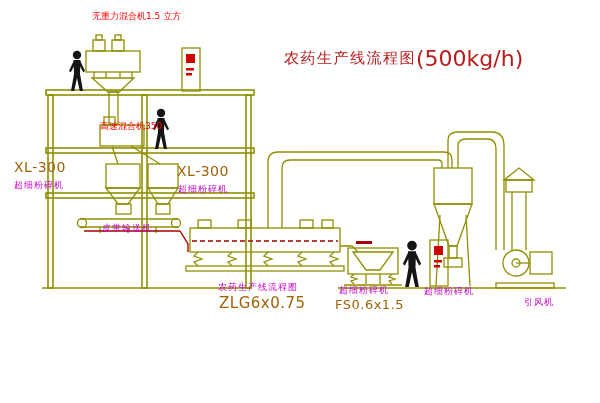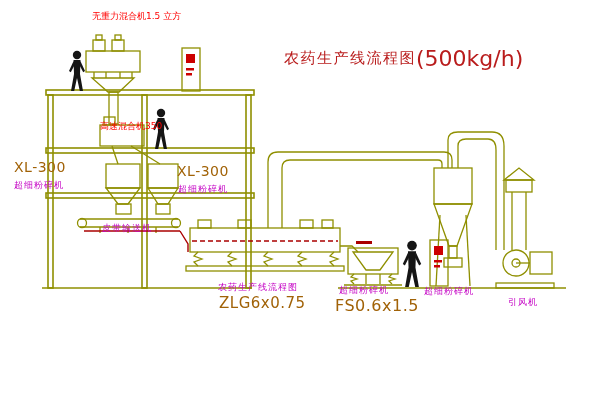--- a/index.html
+++ b/index.html
@@ -185,19 +185,19 @@
 
   <div class="lbl model" style="left:177px; top:164px;">XL-300</div>
   <div class="lbl magenta" style="left:178px; top:185px;">超细粉碎机</div>
 
   <div class="lbl magenta" style="left:102px; top:224px;">皮带输送机</div>
 
   <div class="lbl magenta" style="left:218px; top:283px;">农药生产线流程图</div>
   <div class="lbl model" style="left:219px; top:296px; font-size:15px;text-align:right;">ZLG6x0.75</div>
 
   <div class="lbl magenta" style="left:339px; top:286px;">超细粉碎机</div>
-  <div class="lbl model" style="left:335px; top:298px; font-size:16px;">FS0.6x1.5</div>
+  <div class="lbl model" style="left:335px; top:298px; font-size:13px;">FS0.6x1.5</div>
 
   <div class="lbl magenta" style="left:424px; top:287px;">超细粉碎机</div>
 
-  <div class="lbl magenta" style="left:508px; top:298px;">引风机</div>
+  <div class="lbl magenta" style="left:524px; top:298px;">引风机</div>
 
 </div>
 
 </body></html>

